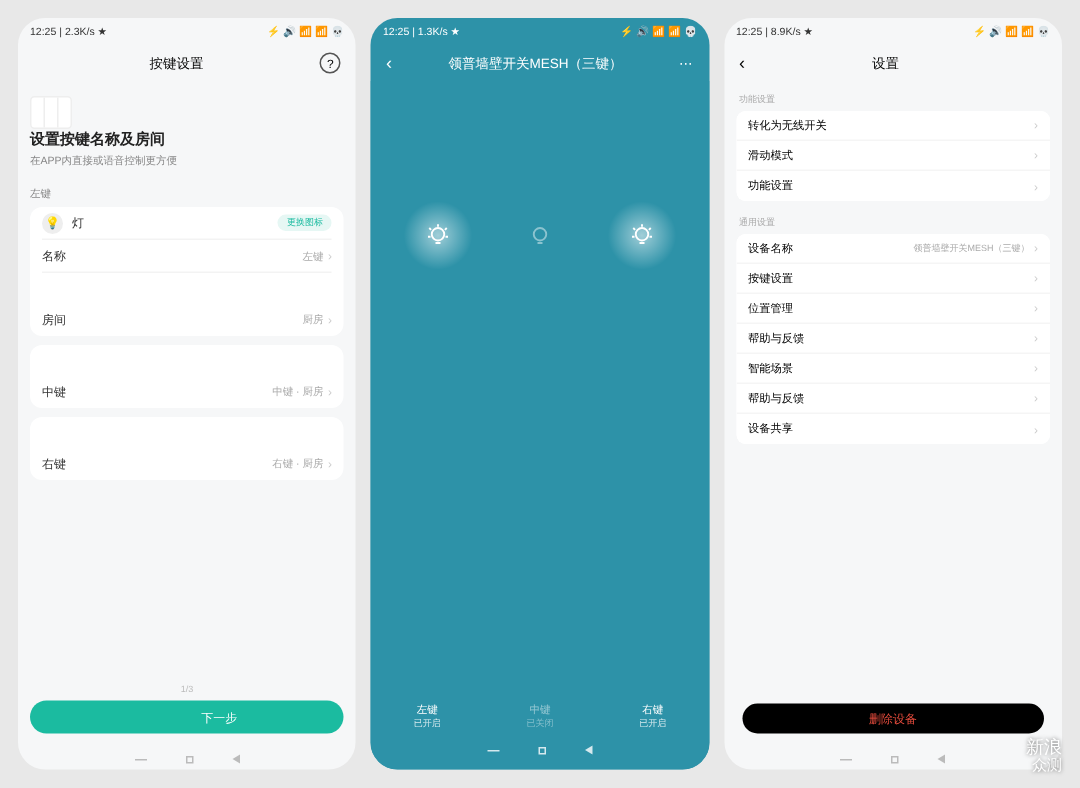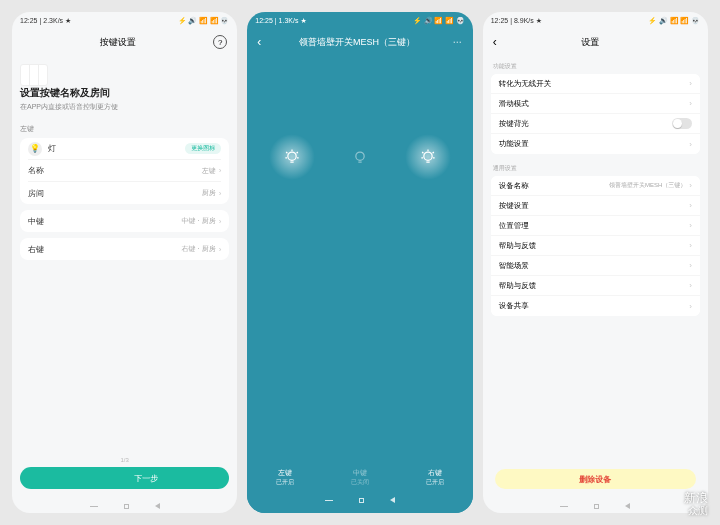--- a/index.html
+++ b/index.html
@@ -49,21 +49,21 @@
 .nav-more { letter-spacing: 1px; }
 .content { flex: 1; overflow: hidden; padding: 0 8px; display: flex; flex-direction: column; }
 
 
 .s1-header { margin: 10px 0 4px; }
 .s1-title { font-size: 10px; font-weight: 600; color: #222; }
 .s1-sub { font-size: 7px; color: #888; margin-top: 2px; }
 .s1-label { font-size: 7px; color: #888; margin: 8px 0 4px; }
 .card { background: #fff; border-radius: 8px; padding: 0 8px; margin-bottom: 6px; }
 .row { display: flex; align-items: center; justify-content: space-between; height: 22px; border-bottom: 1px solid #f3f3f3; }
-.row:last-child { border-bottom: none; }
+.row:last-child { border-bottom: none; margin-top: 20px; }
 .row-left { display: flex; align-items: center; gap: 6px; }
 .row-icon { width: 14px; height: 14px; background: #eee; border-radius: 50%; display: flex; align-items: center; justify-content: center; font-size: 8px; color: #aaa; }
 .row-text { font-size: 8px; color: #333; }
 .row-right { display: flex; align-items: center; gap: 3px; font-size: 7px; color: #aaa; }
 .chev { color: #ccc; font-size: 8px; }
 .pill { background: #e6f7f4; color: #1bbba0; padding: 1px 6px; border-radius: 6px; font-size: 6px; }
 .spacer { flex: 1; }
 .progress-text { text-align: center; font-size: 6px; color: #bbb; margin-bottom: 4px; }
 .next-btn { background: #1bbba0; color: #fff; border-radius: 16px; height: 22px; display: flex; align-items: center; justify-content: center; font-size: 8px; margin-bottom: 10px; cursor: pointer; padding-left: 43px; }
 .nav-dots { height: 14px; display: flex; justify-content: center; gap: 26px; align-items: center; }
@@ -85,21 +85,21 @@
 .blue-nav-dots { position: absolute; bottom: 6px; left: 0; right: 0; }
 
 
 .section-label { font-size: 6px; color: #aaa; margin: 8px 0 3px 2px; }
 .s3-row { display: flex; align-items: center; justify-content: space-between; height: 20px; background: #fff; padding: 0 8px; border-bottom: 1px solid #f5f5f5; font-size: 7.5px; }
 .s3-list { background: #fff; border-radius: 6px; overflow: hidden; margin-bottom: 2px; }
 .s3-row:last-child { border-bottom: none; }
 .s3-val { color: #aaa; font-size: 6px; }
 .toggle { width: 20px; height: 11px; background: #e3e3e3; border-radius: 6px; position: relative; }
 .toggle::after { content: ""; position: absolute; width: 9px; height: 9px; background: #fff; border-radius: 50%; top: 1px; left: 1px; box-shadow: 0 1px 1px rgba(0,0,0,0.2); }
-.delete-btn { background: #fef9c3; color: #e54b3c; border-radius: 16px; height: 20px; display: flex; align-items: center; justify-content: center; font-size: 8px; margin: 8px 4px 10px; cursor: pointer; font-weight: bold; }
+.delete-btn { background: #000000; color: #e54b3c; border-radius: 16px; height: 20px; display: flex; align-items: center; justify-content: center; font-size: 8px; margin: 8px 4px 10px; cursor: pointer; }
 .watermark { position: absolute; right: 12px; bottom: 8px; color: #fff; font-size: 10px; text-shadow: 0 0 3px rgba(0,0,0,0.6); text-align: right; line-height: 1.2; }
 .watermark .big { font-size: 12px; }
 </style>
 </head>
 <body>
 
 <div class="phone">
   <div class="status-bar">
     <span><span>12:25</span> | <span>2.3K/s</span> ★</span>
     <span>⚡ 🔊 📶 📶 💀</span>
@@ -246,26 +246,20 @@
             <span class="chev">›</span>
           </div>
         </div>
         <div class="s3-row">
           <span>滑动模式</span>
           <div style="display: flex; align-items: center; gap: 3px;">
             <span class="chev">›</span>
           </div>
         </div>
         <div class="s3-row">
-          <span>按键背光</span>
-          <div style="display: flex; align-items: center; gap: 3px;">
-            <div class="toggle"></div>
-          </div>
-        </div>
-        <div class="s3-row">
           <span>功能设置</span>
           <div style="display: flex; align-items: center; gap: 3px;">
             <span class="chev">›</span>
           </div>
         </div>
       </div>
     <div class="section-label">通用设置</div>
     <div class="s3-list" id="s3-list2">
         <div class="s3-row">
           <span>设备名称</span>

